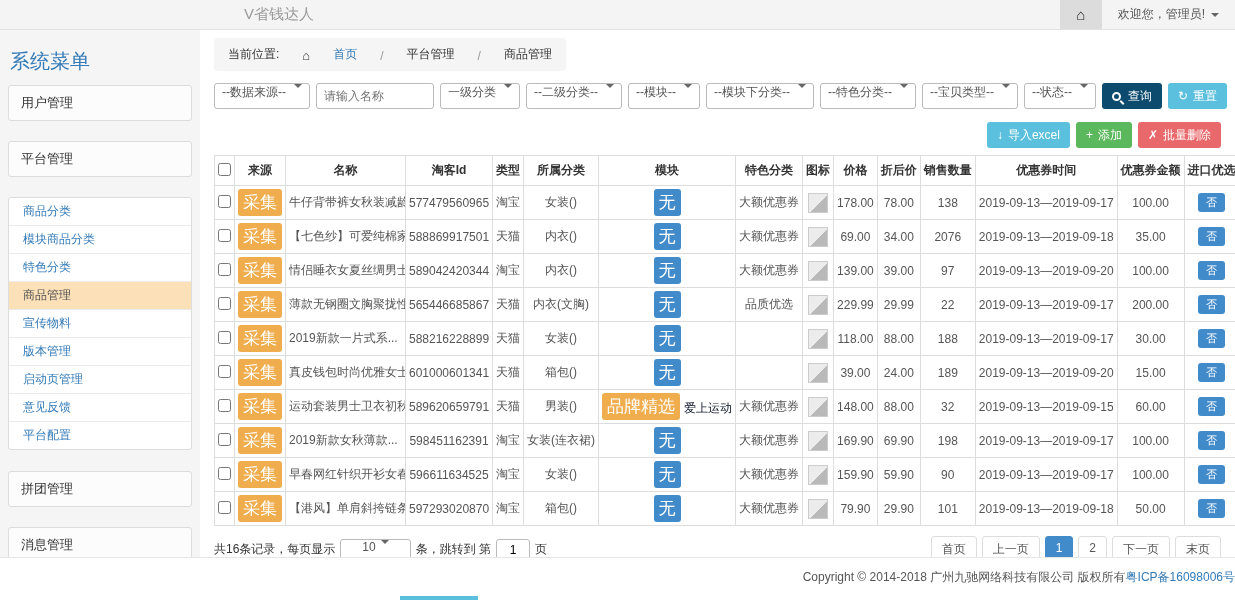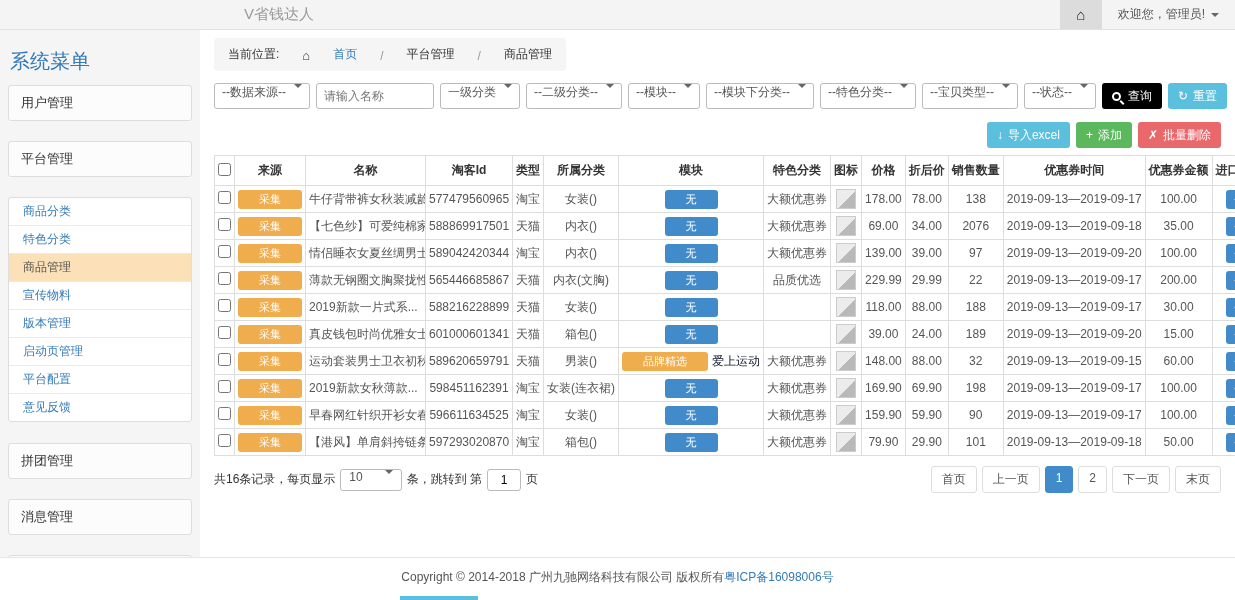--- a/index.html
+++ b/index.html
@@ -30,52 +30,52 @@
   .breadcrumb{display:inline-flex;align-items:flex-end;gap:23px;background:#f5f5f5;border-radius:4px;padding:8px 14px;color:#333}
   .bc-home{color:#337ab7;cursor:pointer}
   .bc-home-icon{color:#333;font-size:13px}
   .bc-sep{color:#999}
 
   .filters{display:flex;align-items:center;gap:6px;margin-top:12px;white-space:nowrap}
   .select{display:inline-flex;gap:8px;height:26px;padding:0 7px;border:1px solid #bbb;border-radius:3px;background:#fff;color:#555;cursor:pointer;white-space:nowrap}
   #filter-first,#filter-rest{display:contents}
   .text-input{height:26px;border:1px solid #bbb;border-radius:3px;padding:0 7px;font-size:12px;width:118px;color:#0369a1}
   .btn{height:26px;border:none;border-radius:3px;color:#fff;font-size:12px;padding:0 10px;display:inline-flex;align-items:center;gap:5px;cursor:pointer}
-  .btn-primary{background:#000000}
+  .btn-primary{background:#0c4a6e}
   .btn-info{background:#5bc0de}
   .btn-success{background:#5cb85c}
   .btn-danger{background:#e9686b}
   .icon-magnifier{position:relative;width:9px;height:9px;border:2px solid #fff;border-radius:50%;display:inline-block;margin-right:2px}
   .icon-magnifier::after{content:"";position:absolute;width:2px;height:5px;background:#fff;transform:rotate(-45deg);left:7px;top:6px}
   .actions{display:flex;justify-content:flex-end;gap:6px;margin:13px 0 7px}
 
   
   table{width:100%;border-collapse:collapse;font-size:12px;color:#555;table-layout:auto}
   th,td{border:1px solid #ddd;padding:3px 3px;text-align:center;white-space:nowrap;vertical-align:middle}
   th{color:#333;font-weight:bold;padding:6px 3px}
   td.name-cell{max-width:120px;overflow:hidden;text-align:left;color:#555}
-  .badge{display:inline-block;padding:2px 21px;border-radius:3px;color:#fff;font-size:11px}
+  .badge{display:inline-block;padding:2px 5px;border-radius:3px;color:#fff;font-size:17px}
   .badge-warning{background:#f0ad4e}
   .badge-blue{background:#428bca}
   .module-extra{color:#0f172a;margin-left:4px}
   .mini-btn{display:inline-block;padding:2px 8px;border-radius:3px;color:#fff;font-size:11px;cursor:pointer}
   .mini-blue{background:#428bca}
   .thumb{width:20px;height:20px;margin:0 auto;border:1px solid #ccc;background:linear-gradient(135deg,#ececec 55%,#b9b9b9 55%)}
 
   
   .table-footer{display:flex;justify-content:space-between;align-items:center;margin-top:10px;color:#333}
   .summary{display:flex;align-items:center;gap:5px}
-  .mini-select{height:22px;padding:0 8px;gap:22px}
+  .mini-select{height:22px;padding:0 21px;gap:5px}
   .page-input{width:34px;height:22px;border:1px solid #bbb;border-radius:3px;text-align:center;font-size:12px}
   .pagination{display:flex;gap:5px}
   .page-btn{border:1px solid #ddd;border-radius:3px;padding:4px 10px;color:#555;cursor:pointer;background:#fff}
   .page-btn.active{background:#428bca;color:#fff;border-color:#428bca}
 
   
-  .footer{position:absolute;left:0;right:0;bottom:0;background:#fff;border-top:1px solid #e7e7e7;text-align:center;padding:11px 0 14px;color:#555;font-size:12px}
+  .footer{position:absolute;left:0;right:0;bottom:0;background:#fff;border-top:1px solid #e7e7e7;text-align:right;padding:11px 0 14px;color:#555;font-size:12px}
   .footer a{color:#337ab7;text-decoration:none;cursor:pointer}
   .bottom-bar{position:absolute;left:400px;bottom:0;width:78px;height:4px;background:#5bc0de}
 </style>
 </head>
 <body>
 
 <div class="topbar">
   <div class="brand">V省钱达人</div>
   <div class="topbar-right">
     <div class="home-btn">
@@ -89,27 +89,28 @@
 </div>
 
 <div class="layout">
   <aside class="sidebar">
     <div class="sidebar-title">系统菜单</div>
     <div id="sidebar-menu">
         <div class="menu-group">用户管理</div>
         <div class="menu-group">平台管理</div>
         <div class="submenu">
           <div class="submenu-item">商品分类</div>
+          <div class="submenu-item">模块商品分类</div>
           <div class="submenu-item">特色分类</div>
           <div class="submenu-item active">商品管理</div>
           <div class="submenu-item">宣传物料</div>
           <div class="submenu-item">版本管理</div>
           <div class="submenu-item">启动页管理</div>
+          <div class="submenu-item">意见反馈</div>
           <div class="submenu-item">平台配置</div>
-          <div class="submenu-item">意见反馈</div>
         </div>
         <div class="menu-group">拼团管理</div>
         <div class="menu-group">消息管理</div>
         <div class="menu-group">订单管理</div>
         <div class="menu-group">兑换管理</div>
       </div>
   </aside>
 
   <main class="main">
     <div class="breadcrumb">

